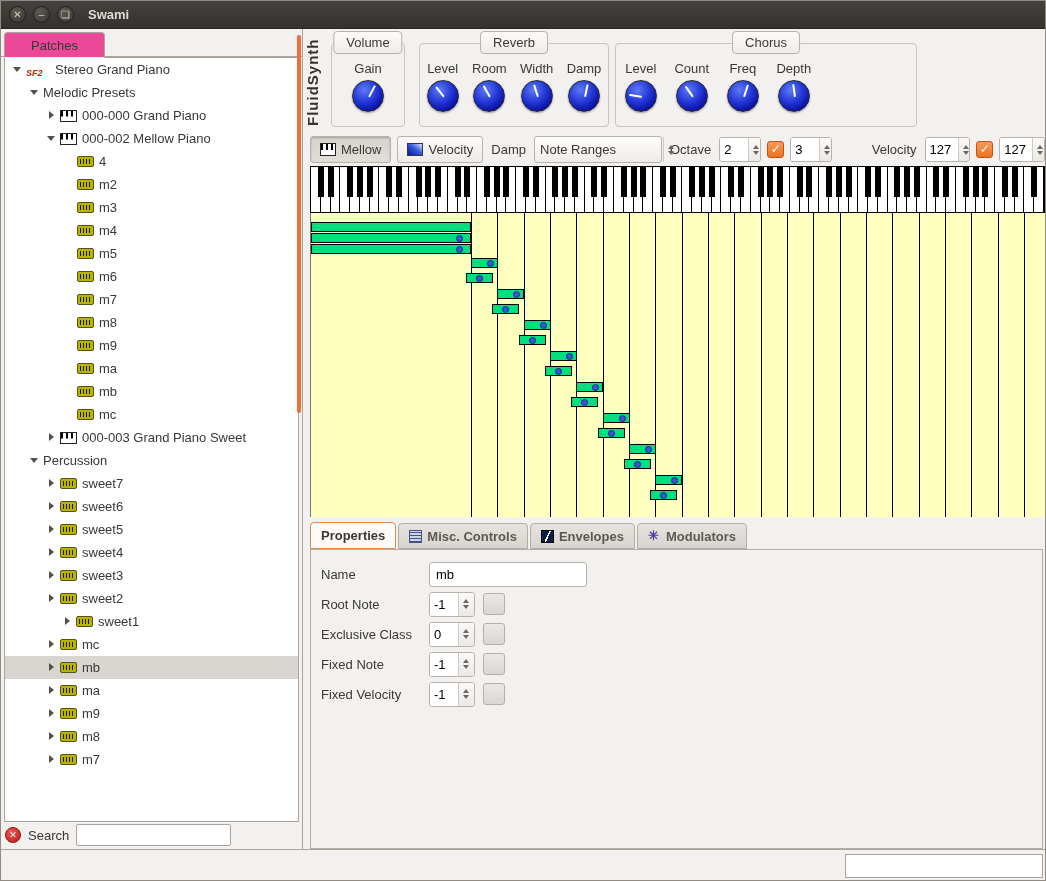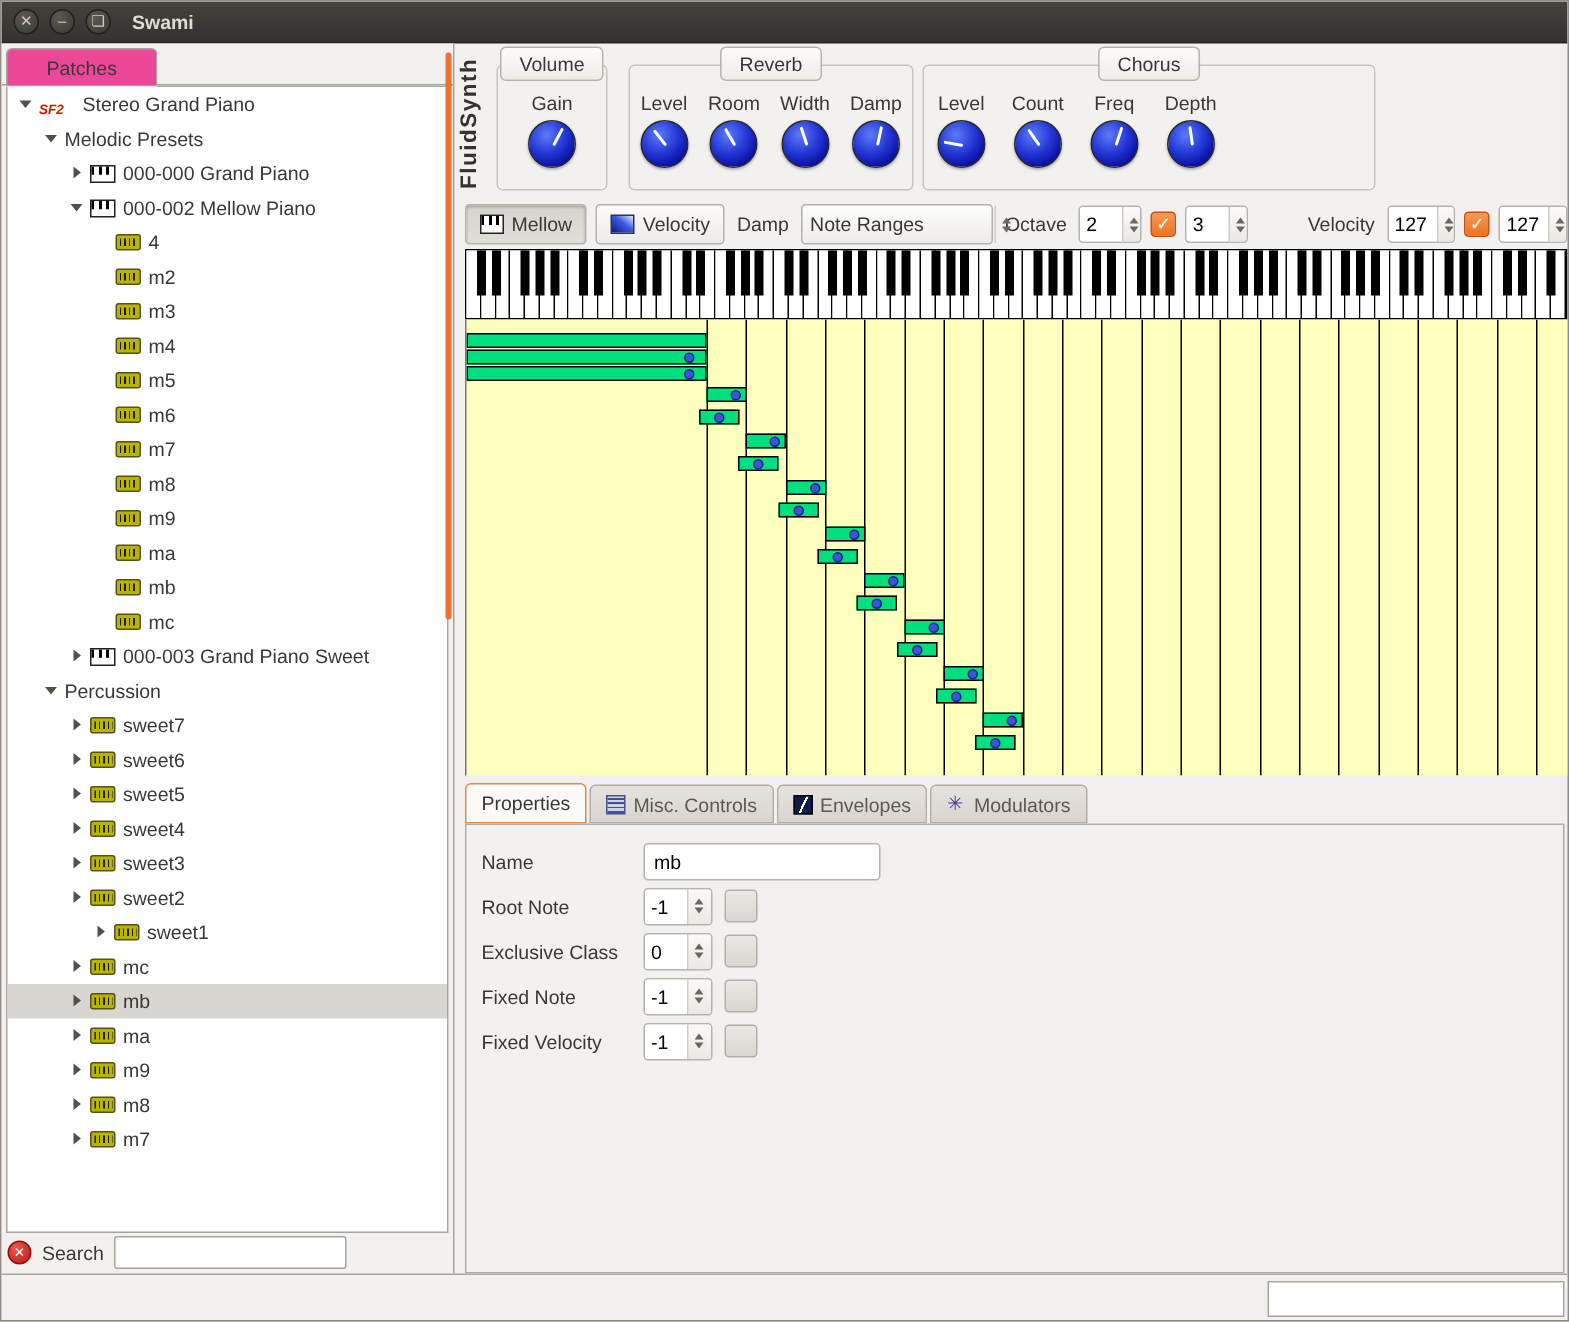--- a/index.html
+++ b/index.html
@@ -122,21 +122,21 @@
   .vline { position:absolute; top:0; bottom:0; width:1px; background:#000; }
   .bar { position:absolute; background:#00df7e; border:1px solid #000; }
   .dot { position:absolute; top:1px; width:7px; height:7px; border-radius:50%;
     background:#3a57d9; border:1px solid #16247d; }
 
   
   .tabs-row { position:absolute; top:492px; left:7px; right:0; height:28px;
     display:flex; align-items:flex-end; gap:2px; }
   .tab { height:26px; display:flex; align-items:center; gap:5px; padding:0 10px;
     background:linear-gradient(#e6e3df,#d8d5d0); border:1px solid #b2ada6;
-    border-radius:4px 4px 0 0; color:#5d5952; }
+    border-radius:4px 4px 0 0; color:#5d5952;font-weight:bold; }
   .tab.active { background:#fcfbfa; border:1px solid #dd8a4b; color:#3a3834; height:27px; }
   .tabicon { width:13px; height:13px; flex:none; }
   .tabicon.misc-controls { background:#cdd3e8; border:1px solid #47528a;
     background-image:repeating-linear-gradient(0deg,#46518a 0 1px,transparent 1px 3px); }
   .tabicon.envelopes { background:#101c4a; border:1px solid #000;
     background-image:linear-gradient(115deg, transparent 46%, #fff 46% 56%, transparent 56%); }
   .tabicon.modulators { position:relative; }
   .tabicon.modulators::after { content:"✳"; position:absolute; left:0; top:-2px;
     font-size:13px; color:#4a3f9e; }
 

